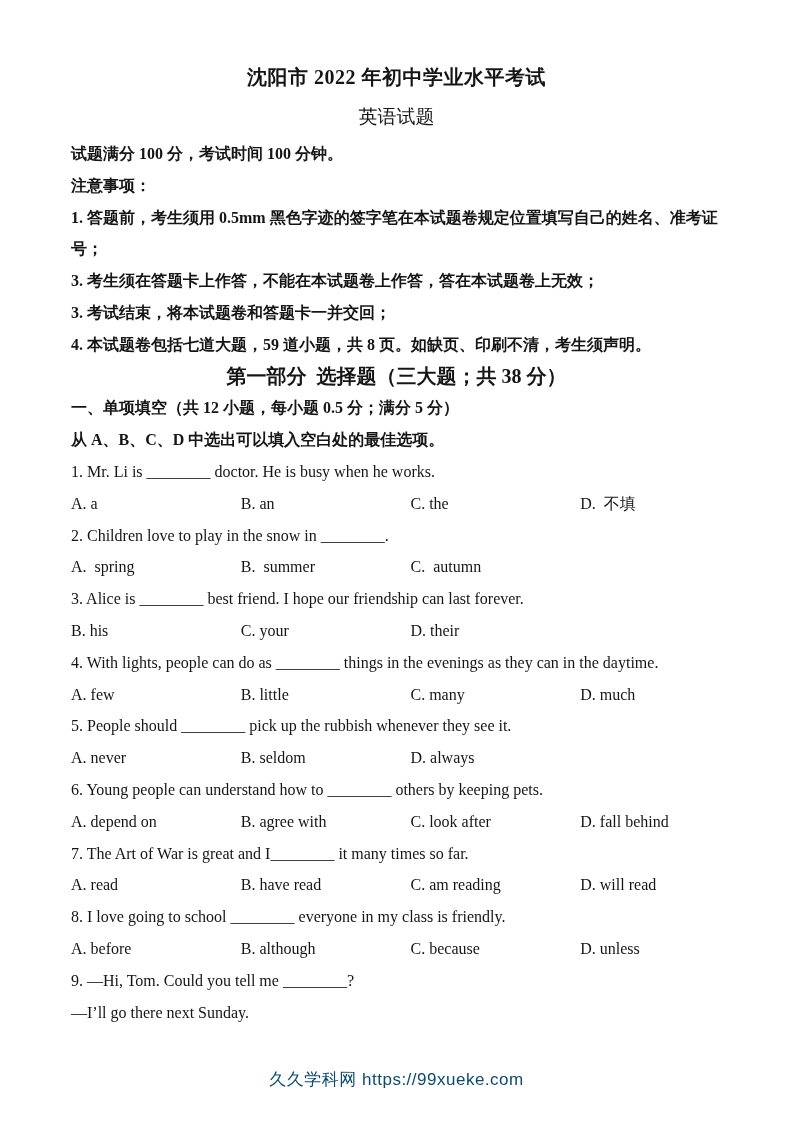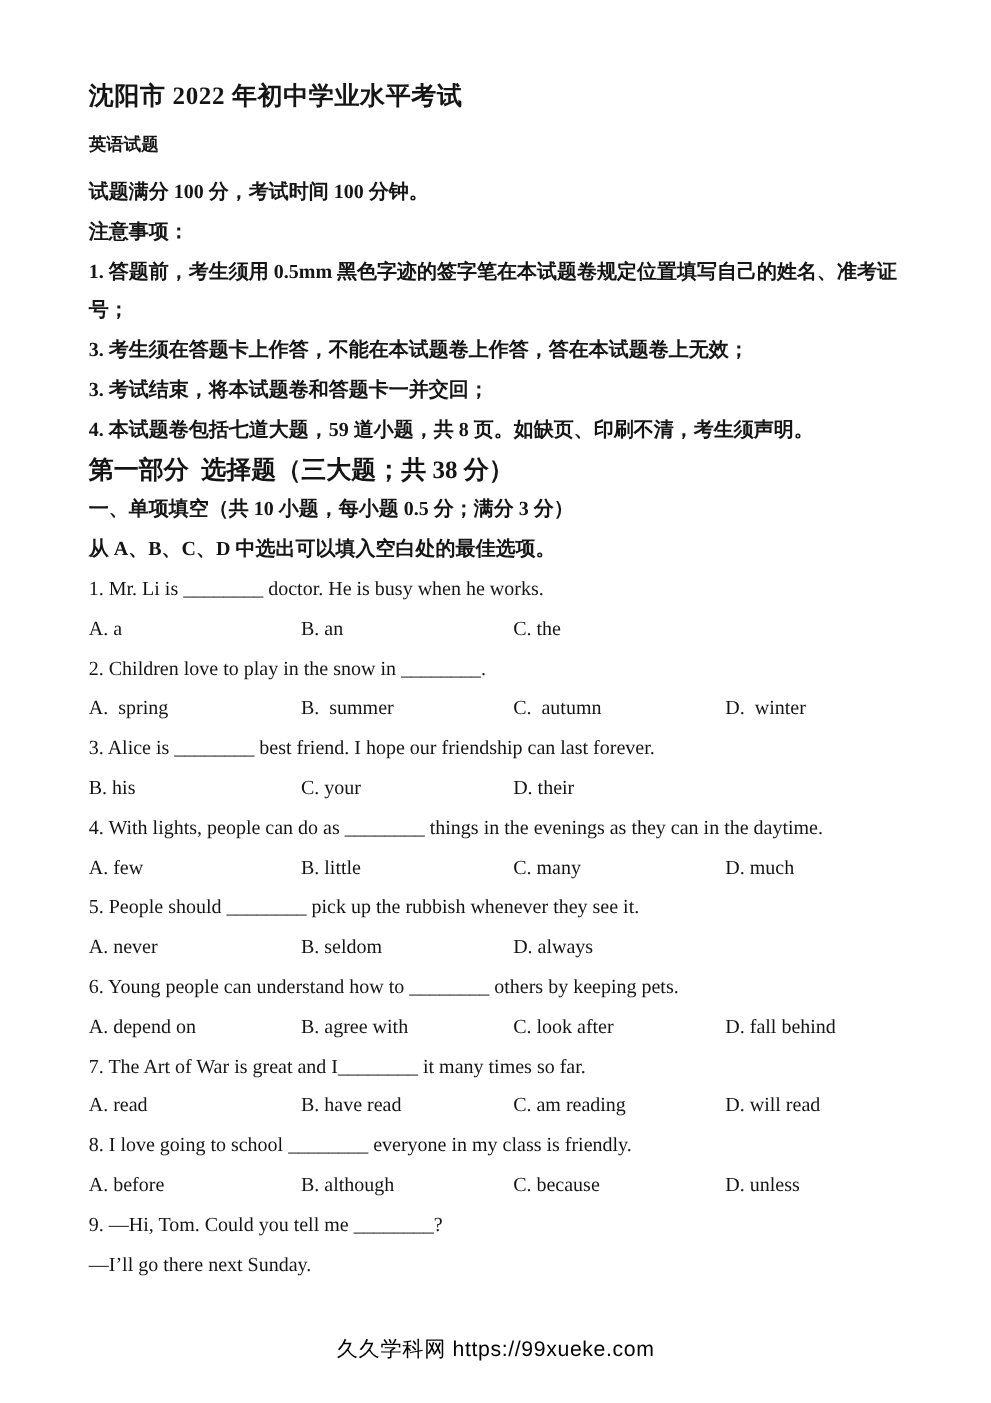--- a/index.html
+++ b/index.html
@@ -6,75 +6,75 @@
   html, body { margin: 0; padding: 0; }
   body {
     width: 793px; height: 1122px;
     background: #ffffff;
     color: #151515;
     font-family: "Liberation Serif", "DejaVu Serif", serif;
     position: relative;
     overflow: hidden;
   }
   .page { padding: 64px 71px 0 71px; }
-  .center { }
+  .center { text-align: center; }
   .exam-title {
     font-size: 20px; font-weight: 700; line-height: 26px;
     letter-spacing: 0.5px;
   }
   .exam-subtitle {
-    font-size: 14px; font-weight: 700; line-height: 26px; margin-top: 14px;
+    font-size: 19px; font-weight: 400; line-height: 26px; margin-top: 14px;
   }
   .row { line-height: 31.8px; white-space: pre-wrap; }
   .meta { margin-top: 8px; }
   .zh { font-weight: 700; font-size: 16px; }
   .part { font-size: 20px; }
   .en { font-size: 16px; font-weight: 400; }
   .opts { display: grid; grid-template-columns: 1fr 1fr 1fr 1fr; gap: 28px; }
   .opt { display: block; }
   .italic { }
   .footer {
     position: absolute; left: 0; right: 0; top: 1068px;
     text-align: center;
     font-family: "Liberation Sans", "DejaVu Sans", sans-serif;
-    font-size: 17px; color: #000000; letter-spacing: 0.5px;
+    font-size: 17px; color: #0c4a6e; letter-spacing: 0.5px;
   }
 </style>
 </head>
 <body>
 
 <div class="page">
 
   <div class="exam-title center">沈阳市 2022 年初中学业水平考试</div>
   <div class="exam-subtitle center">英语试题</div>
 
   <div class="row zh meta">试题满分 100 分，考试时间 100 分钟。</div>
   <div class="row zh">注意事项：</div>
   <div class="row zh">1. 答题前，考生须用 0.5mm 黑色字迹的签字笔在本试题卷规定位置填写自己的姓名、准考证号；</div>
   <div class="row zh">3. 考生须在答题卡上作答，不能在本试题卷上作答，答在本试题卷上无效；</div>
   <div class="row zh">3. 考试结束，将本试题卷和答题卡一并交回；</div>
   <div class="row zh">4. 本试题卷包括七道大题，59 道小题，共 8 页。如缺页、印刷不清，考生须声明。</div>
 
   <div class="row zh part center">第一部分  选择题（三大题；共 38 分）</div>
-  <div class="row zh">一、单项填空（共 10 小题，每小题 0.5 分；满分 3 分）</div>
+  <div class="row zh">一、单项填空（共 12 小题，每小题 0.5 分；满分 5 分）</div>
   <div class="row zh">从 A、B、C、D 中选出可以填入空白处的最佳选项。</div>
 
   <div class="row en">1. Mr. Li is ________ doctor. He is busy when he works.</div>
   <div class="row en opts">
     <span class="opt">A. a</span>
     <span class="opt">B. an</span>
     <span class="opt">C. the</span>
+    <span class="opt">D.  不填</span>
   </div>
 
   <div class="row en">2. Children love to play in the snow in ________.</div>
   <div class="row en opts">
     <span class="opt">A.  spring</span>
     <span class="opt">B.  summer</span>
     <span class="opt">C.  autumn</span>
-    <span class="opt">D.  winter</span>
   </div>
 
   <div class="row en">3. Alice is ________ best friend. I hope our friendship can last forever.</div>
   <div class="row en opts">
     <span class="opt">B. his</span>
     <span class="opt">C. your</span>
     <span class="opt">D. their</span>
   </div>
 
   <div class="row en">4. With lights, people can do as ________ things in the evenings as they can in the daytime.</div>

